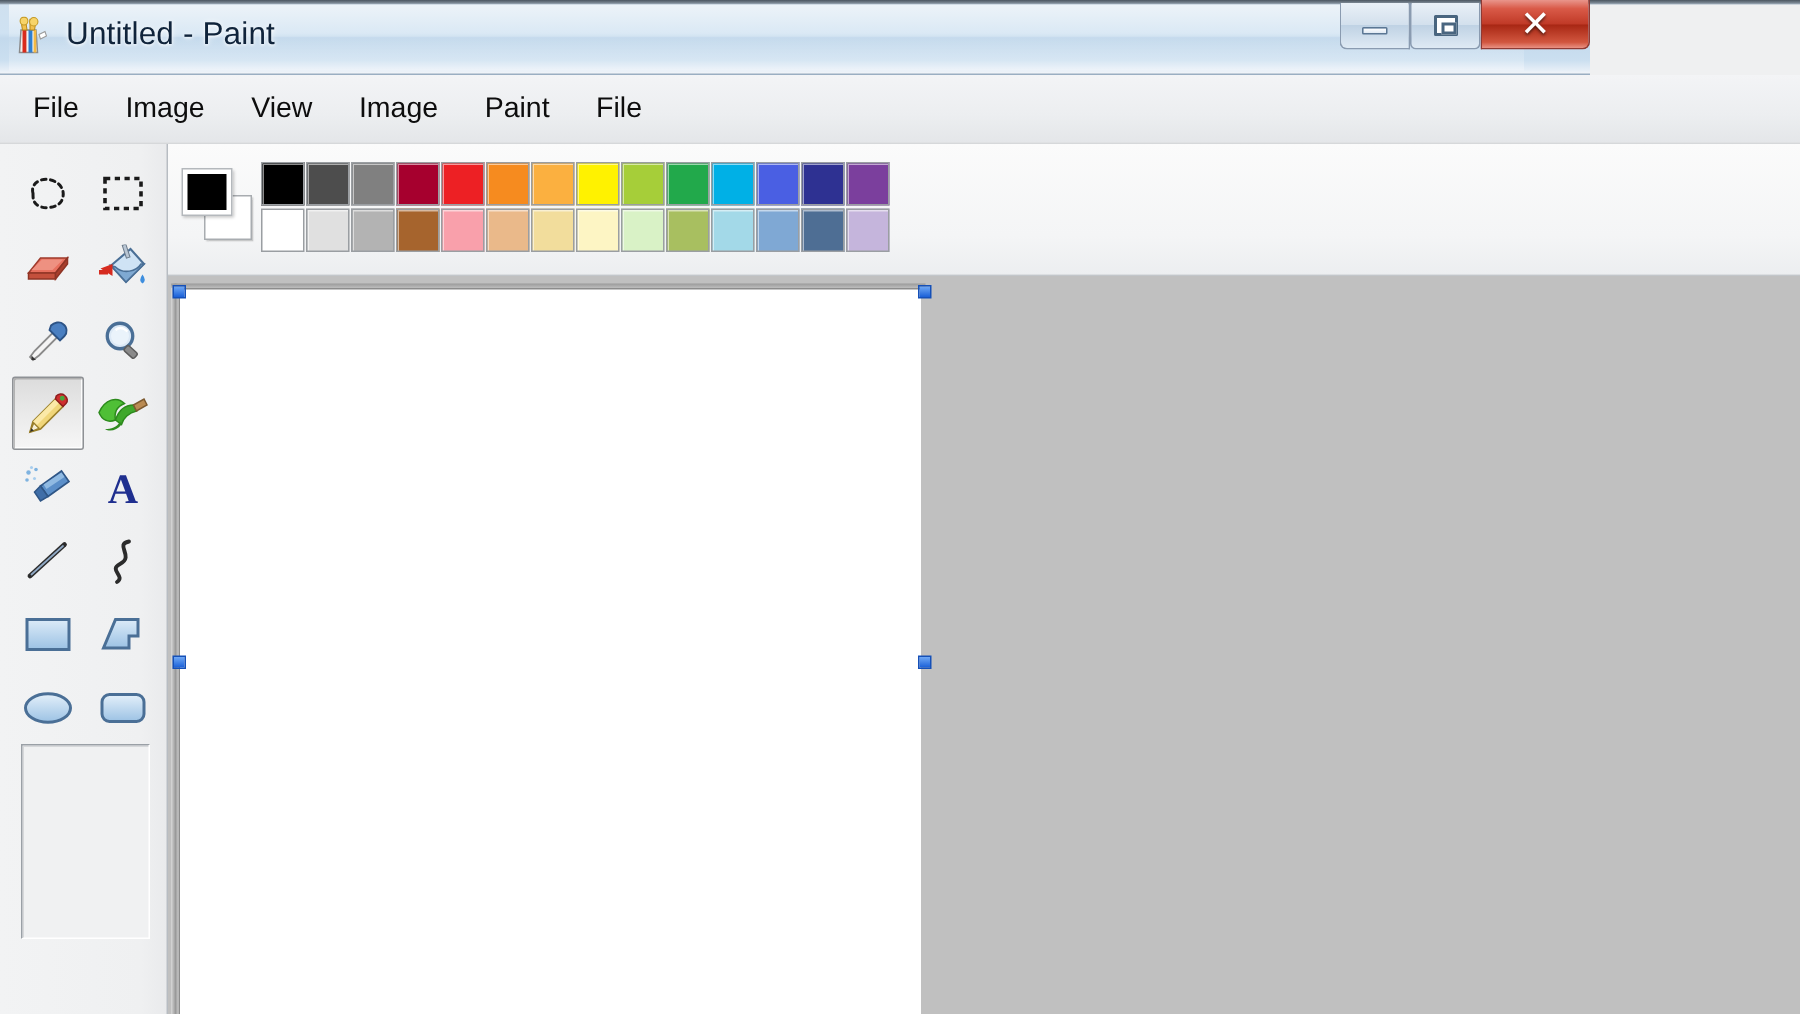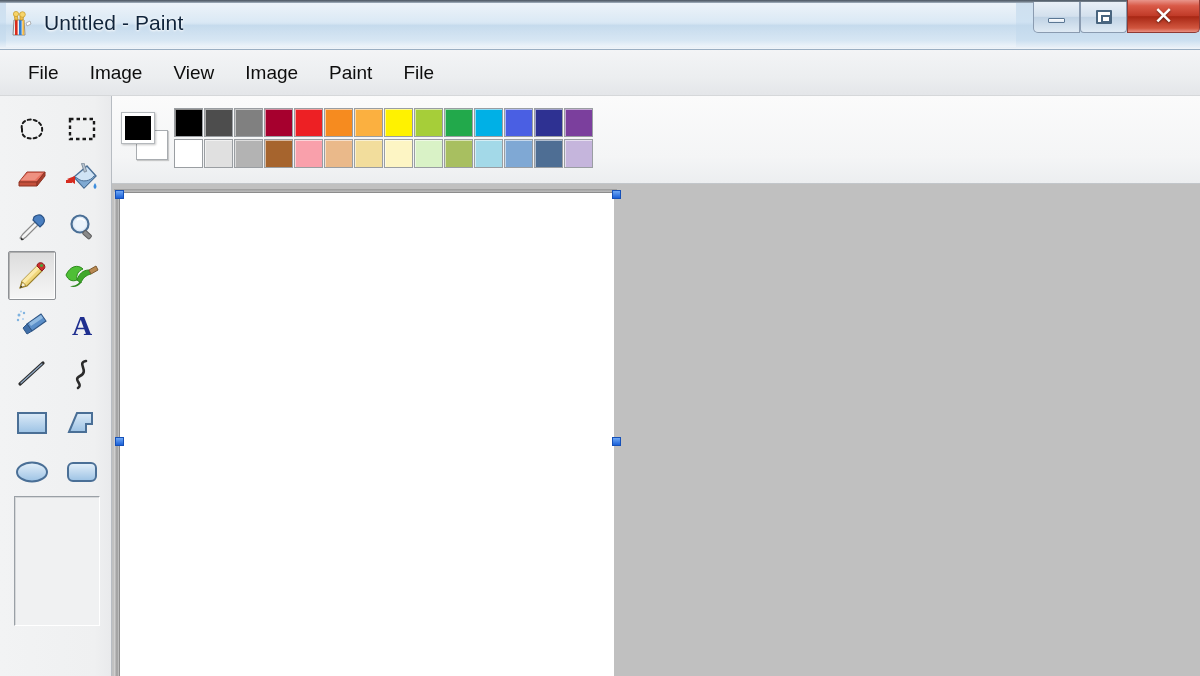--- a/index.html
+++ b/index.html
@@ -14,21 +14,21 @@
   #app {
     position: relative;
     width: 1200px; height: 676px;
     background: #eff0f1;
     overflow: hidden;
   }
 
   
   .titlebar {
     position: absolute; left: 0; top: 0;
-    width: 1200px; height: 50px;
+    width: 1060px; height: 50px;
     background: linear-gradient(to bottom,
         #b9cfe4 0%, #cfe0ef 6%, #cfe2f2 45%,
         #c3d9ec 52%, #cbdff0 82%, #e7eff7 96%, #f2f5f9 100%);
     border-bottom: 1px solid #9aaec2;
     padding-left: 36px;
   }
   .titlebar-sheen {
     position: absolute; left: 6px; top: 3px;
     width: 1010px; height: 44px;
     background: linear-gradient(to bottom,
@@ -102,21 +102,21 @@
     font-family: "DejaVu Sans", sans-serif;
   }
 
   
   .menubar {
     position: absolute; left: 0; top: 50px;
     width: 1200px; height: 46px;
     background: linear-gradient(to bottom, #f3f4f6 0%, #eceef0 60%, #e4e6e9 100%);
     border-bottom: 1px solid #d6d8da;
     display: flex; align-items: center;
-    padding-left: 14px;
+    padding-left: 8px;
   }
   .menuitem {
     font-size: 19px;
     color: #0d0d0d;
     padding: 3px 14px;
     margin-right: 3px;
     cursor: default;
     white-space: nowrap;
   }
 

